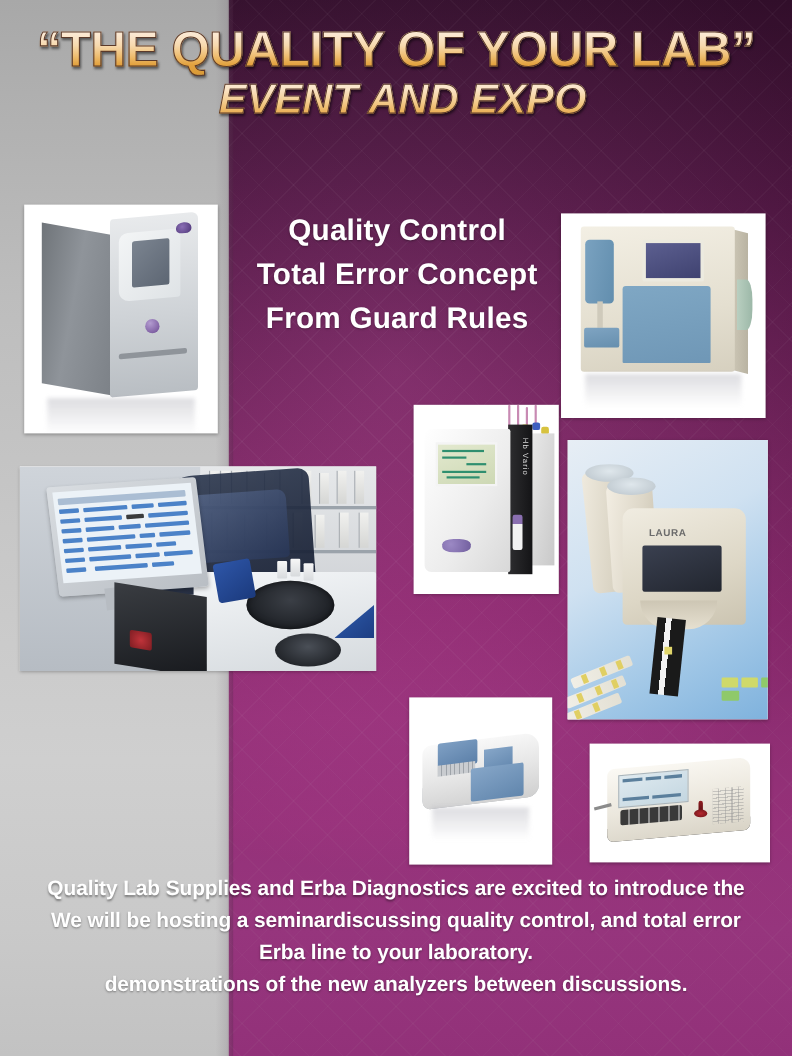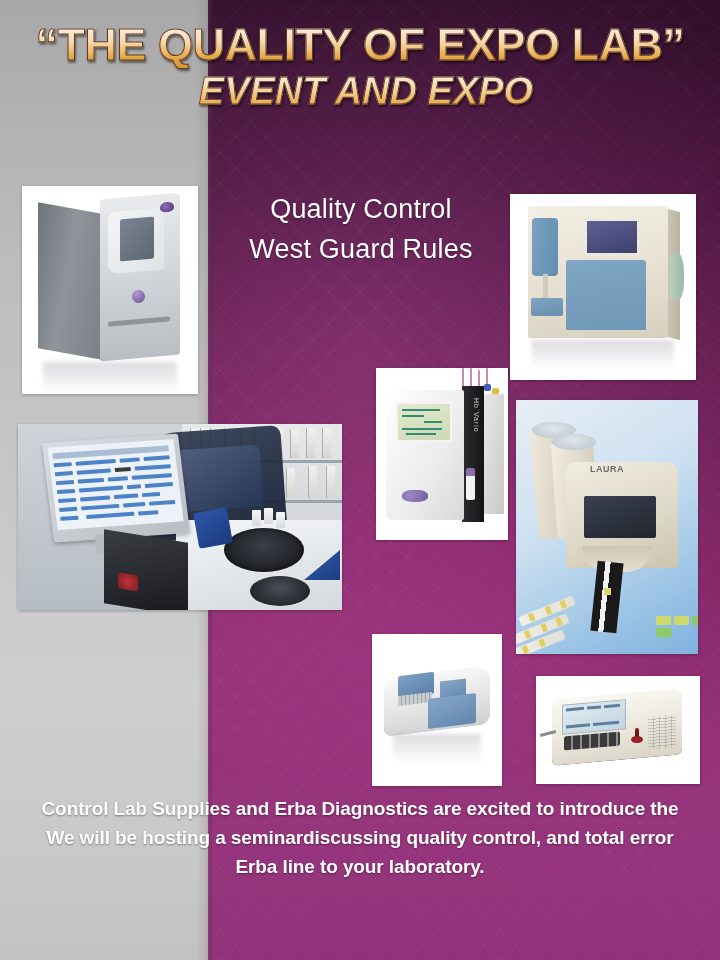--- a/index.html
+++ b/index.html
@@ -103,21 +103,21 @@
 
   
   .headings {
     position:absolute;
     left: 206px; top: 190px; width: 310px;
     text-align:center; z-index:5;
   }
   .heading-line {
     color:#ffffff;
     font-size: 27px;
-    font-weight: normal;
+    font-weight: bold;
     line-height: 1.48;
     letter-spacing: .2px;
     text-shadow: 0 1px 2px rgba(0,0,0,.35);
     white-space: nowrap;
   }
 
   
   .photo {
     position:absolute;
     background:#fff;
@@ -404,21 +404,21 @@
   #ph5 .teststrip {
     position:absolute; width:58px; height:10px;
     background: linear-gradient(90deg,#f1efe6,#e3e0d4);
     border-radius:2px;
     transform: rotate(-22deg);
   }
   #ph5 .teststrip i {
     position:absolute; top:1px; width:5px; height:8px; background:#e0cf63; display:block;
   }
   #ph5 .brandtxt {
-    position:absolute; left:74px; top:64px;
+    position:absolute; left:74px; top:79px;
     font-size:9px; font-weight:bold; color:#6b6b6b; letter-spacing:.5px;text-align:center;
   }
 
   
   #ph6 { left:372px; top:634px; width:130px; height:152px; }
   #ph6 .body {
     position:absolute; left:12px; top:38px; width:106px; height:58px;
     background: linear-gradient(175deg,#fbfbfb,#e7e7e7 50%,#cfcfcf);
     border-radius:8px 14px 10px 8px;
     transform: skewY(-7deg);
@@ -531,27 +531,28 @@
 
 <div id="poster">
 
   <div class="bg-purple"></div>
   <div class="bg-diamond"></div>
   <div class="bg-vignette"></div>
   <div class="bg-grey"></div>
   <div class="bg-grey-edge"></div>
 
   <div class="title-block">
-    <div class="title-main">“THE QUALITY OF EXPO LAB”</div>
+    <div class="title-main">“THE QUALITY OF YOUR LAB”</div>
     <div class="title-sub">EVENT AND EXPO</div>
   </div>
 
   <div class="headings">
     <div class="heading-line">Quality Control</div>
-    <div class="heading-line">West Guard Rules</div>
+    <div class="heading-line">Total Error Concept</div>
+    <div class="heading-line">From Guard Rules</div>
   </div>
 
   <div class="photo" id="ph1">
     <div class="inner">
       <div class="bodyL"></div>
       <div class="bodyR"></div>
       <div class="bezel"></div>
       <div class="screen"></div>
       <div class="knob"></div>
       <div class="slot"></div>
@@ -739,18 +740,19 @@
         <div class="stick"></div>
         <div class="base2"></div>
       </div>
       <div class="keypad"></div>
       <div class="probe"></div>
     </div>
   </div>
 
 
   <div class="blurb">
-    <p>Control Lab Supplies and Erba Diagnostics are excited to introduce the</p>
+    <p>Quality Lab Supplies and Erba Diagnostics are excited to introduce the</p>
     <p>We will be hosting a seminardiscussing quality control, and total error</p>
     <p>Erba line to your laboratory.</p>
+    <p>demonstrations of the new analyzers between discussions.</p>
   </div>
 
 </div>
 
 </body></html>

